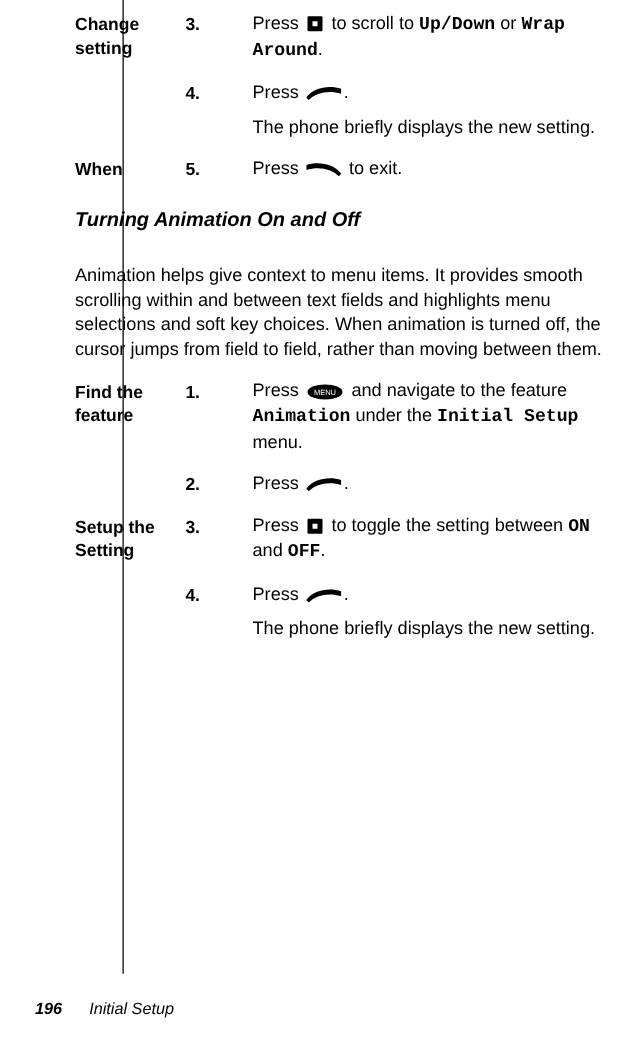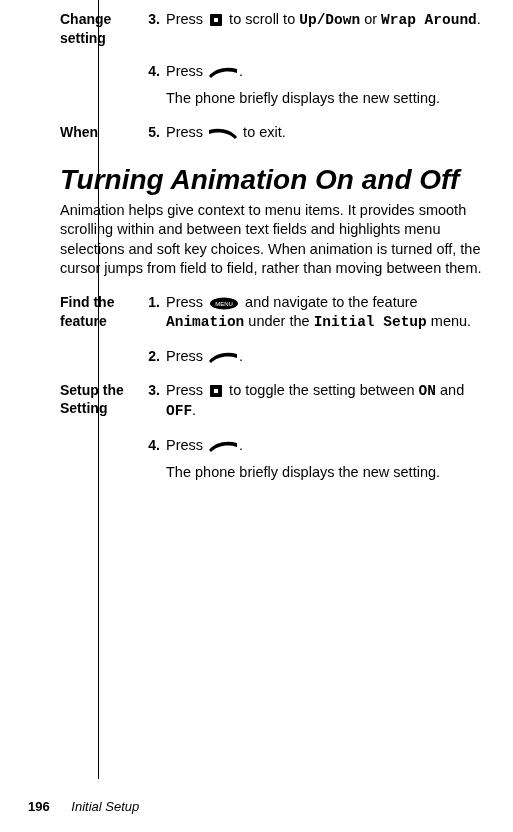--- a/index.html
+++ b/index.html
@@ -47,48 +47,50 @@
     width: 26px;
     flex: 0 0 26px;
     font-weight: bold;
     text-align: right;
     padding-right: 6px;
     font-size: 14px;
   }
   .body {
     flex: 1;
     font-size: 14.5px;
+    margin-left: 36px;
   }
   .mono {
     font-family: "Courier New", Courier, monospace;
     font-weight: bold;
   }
   h2.section {
     font-style: italic;
     font-weight: bold;
-    font-size: 28px;
+    font-size: 16px;
     line-height: 1.15;
-    margin: 22px 0 4px 0;
+    margin: 22px 0 26px 0;
   }
   .para {
     margin-bottom: 14px;
   }
   .icon {
     display: inline-block;
     vertical-align: middle;
     margin: 0 2px;
   }
   .footer {
     position: absolute;
     left: 28px;
     bottom: 18px;
     font-size: 13px;
   }
   .footer .pn {
     font-weight: bold;
+    font-style: italic;
     margin-right: 18px;
   }
   .footer .ft {
     font-style: italic;
   }
 </style>
 </head>
 <body>
 
 <div class="page">

